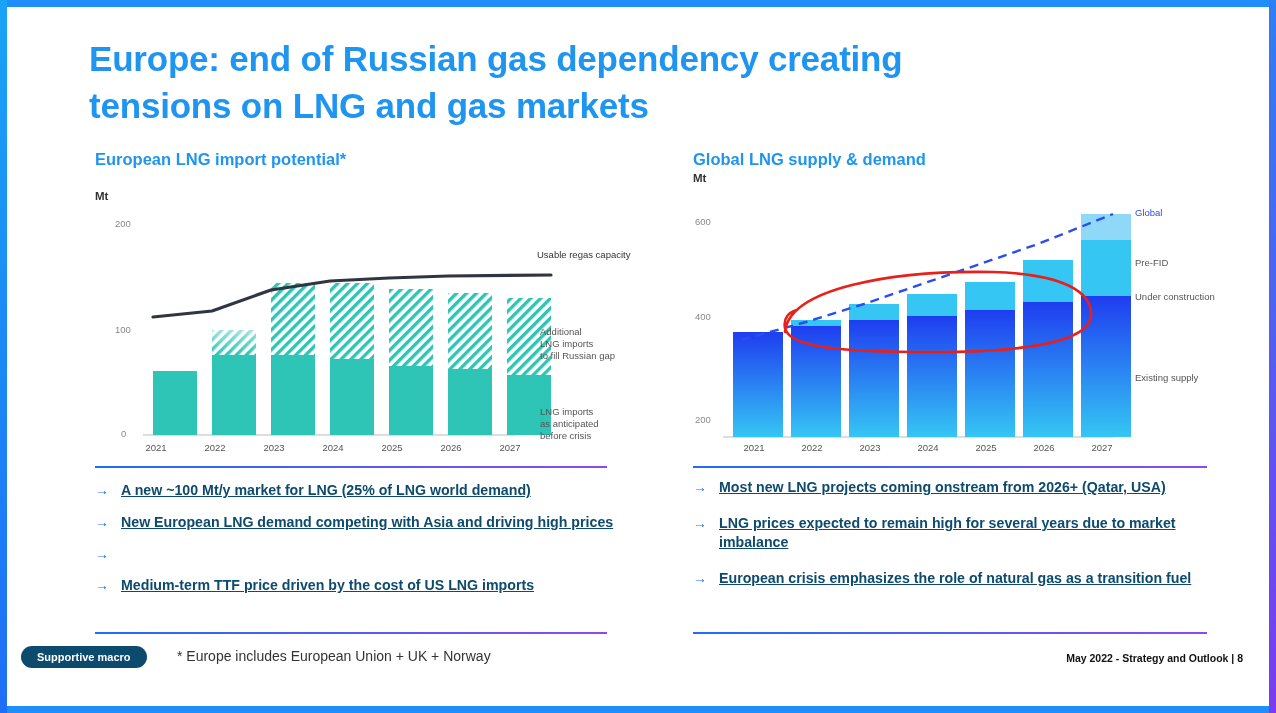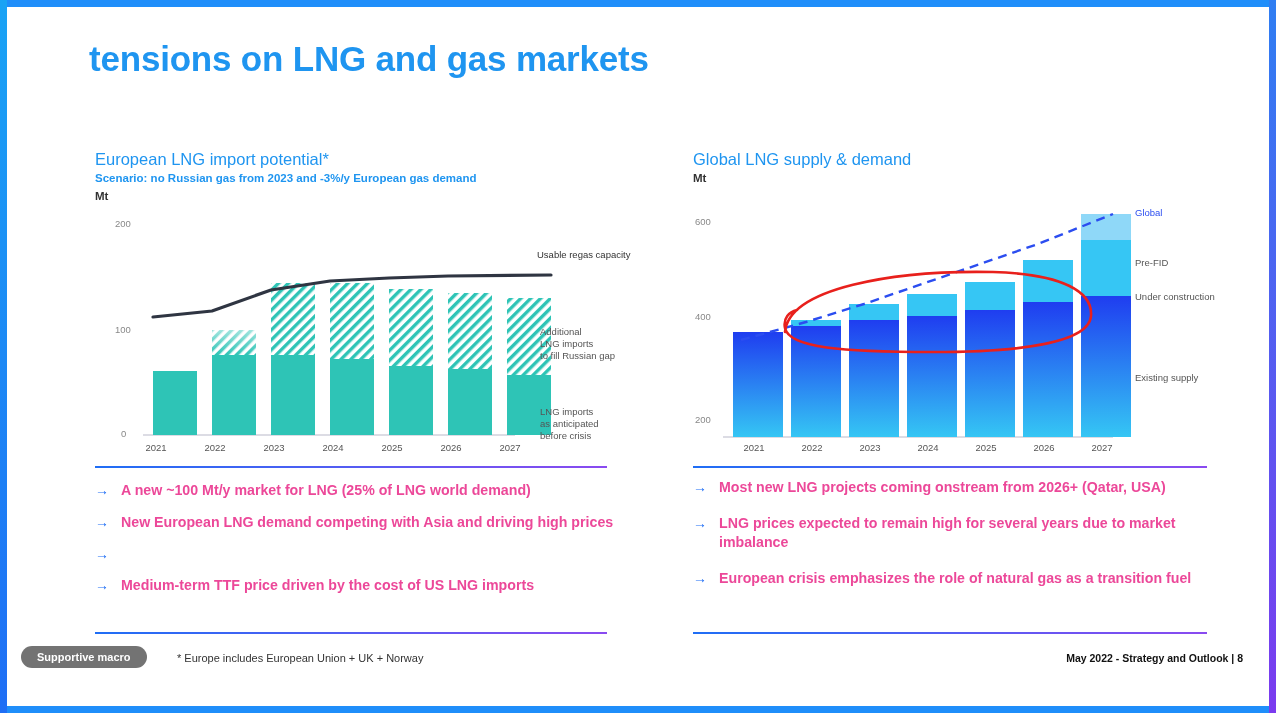--- a/index.html
+++ b/index.html
@@ -41,59 +41,59 @@
 
   
   #logo { position:absolute; right:26px; top:28px; width:140px; height:80px; }
   #logo .mark { position:relative; width:128px; height:52px; margin:0 auto; }
   #logoText {
     text-align:center; font-size:17px; font-weight:bold; color:#1d1d3c;
     margin-top:2px; letter-spacing:-0.2px;
   }
 
   
-  .sec-title { position:absolute; font-size:16.5px; font-weight:normal; color:#1f95f0; }
+  .sec-title { position:absolute; font-size:16.5px; font-weight:bold; color:#1f95f0; }
   .sec-sub   { position:absolute; font-size:11.5px; font-weight:bold; color:#1f95f0; }
   .unit      { position:absolute; font-size:11.5px; font-weight:bold; color:#333; }
 
   
   .chart { position:absolute; }
   .xtick { position:absolute; font-size:9.5px; color:#555; text-align:center; }
   .annot { position:absolute; font-size:9.5px; color:#333; line-height:1.25; }
   .annot.grey { color:#555;margin-top:16px; }
 
   
   .bullets { position:absolute; }
   .bullet { display:flex; margin-bottom:13px; }
   .bullet .arrow { color:#1f6ef5; font-size:14px; width:26px; flex:0 0 26px; line-height:1.3; }
-  .bullet .txt { font-size:14.2px; color:#ec4899; font-weight:bold; line-height:1.33; }
+  .bullet .txt { font-size:14.2px; color:#0c4a6e; font-weight:bold; line-height:1.33;text-decoration:underline; }
   .rule { position:absolute; height:1.6px; }
 
   
   #tag {
     position:absolute; left:14px; bottom:38px;
-    background:#737373; color:#fff; font-size:11px; font-weight:bold;
+    background:#0c4a6e; color:#fff; font-size:11px; font-weight:bold;
     border-radius:11px; padding:5px 16px;
   }
-  #footnote { position:absolute; left:170px; bottom:42px; font-size:11px; color:#333; }
+  #footnote { position:absolute; left:170px; bottom:42px; font-size:14px; color:#333; }
   #footer-right { position:absolute; right:26px; bottom:42px; font-size:10.5px; color:#111; font-weight:bold; }
 </style>
 </head>
 <body>
 
 <div id="slide">
 <div class="inner">
 
   <div id="title">
+    <span>Europe: end of Russian gas dependency creating</span>
     <span class="l2">tensions on LNG and gas markets</span>
   </div>
 
 
   <div class="sec-title" style="left:88px; top:143px;">European LNG import potential*</div>
-  <div class="sec-sub" style="left:88px; top:165px;">Scenario: no Russian gas from 2023 and -3%/y European gas demand</div>
   <div class="unit" style="left:88px; top:183px;">Mt</div>
 
   <div class="chart" style="left:88px; top:200px; width:560px; height:250px;">
     <svg width="560" height="250" viewBox="0 0 560 250">
 
       <text x="20" y="20" font-size="9.5" fill="#888" font-family="Liberation Sans, sans-serif">200</text>
       <text x="20" y="126" font-size="9.5" fill="#888" font-family="Liberation Sans, sans-serif">100</text>
       <text x="26" y="230" font-size="9.5" fill="#888" font-family="Liberation Sans, sans-serif">0</text>
 
       <line x1="48" y1="228" x2="420" y2="228" stroke="#b9b9c9" stroke-width="1.2"></line>

